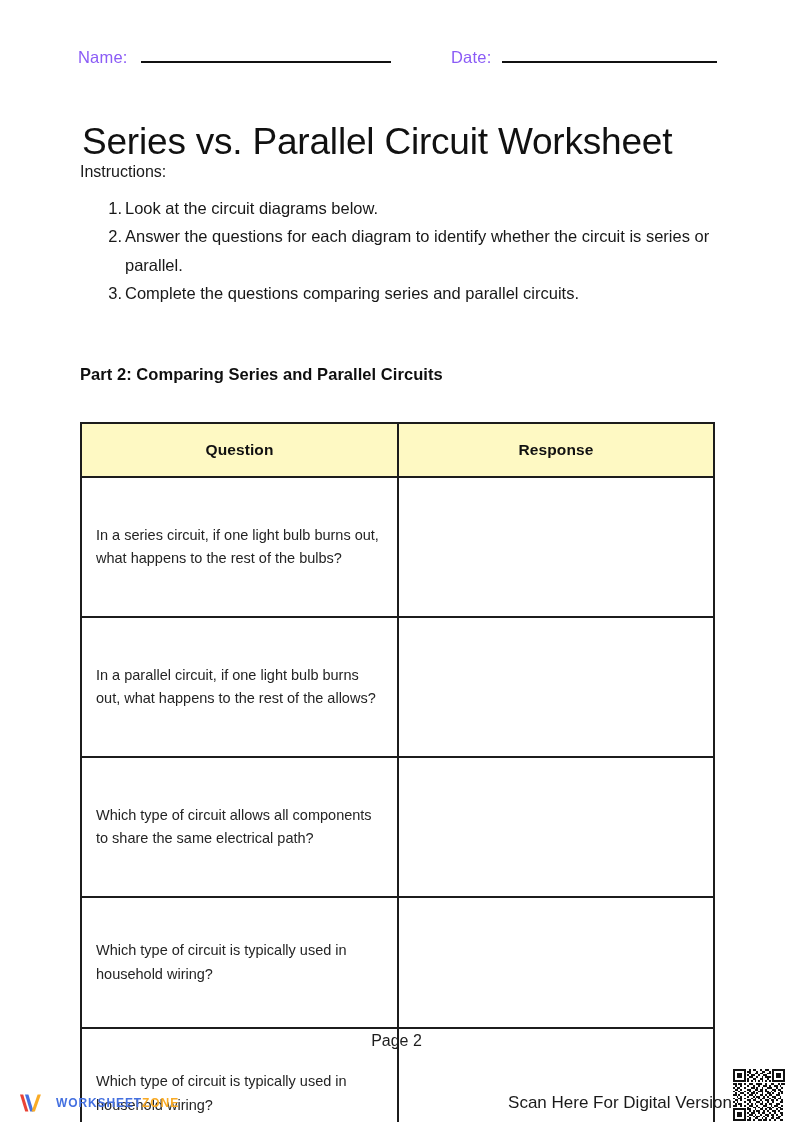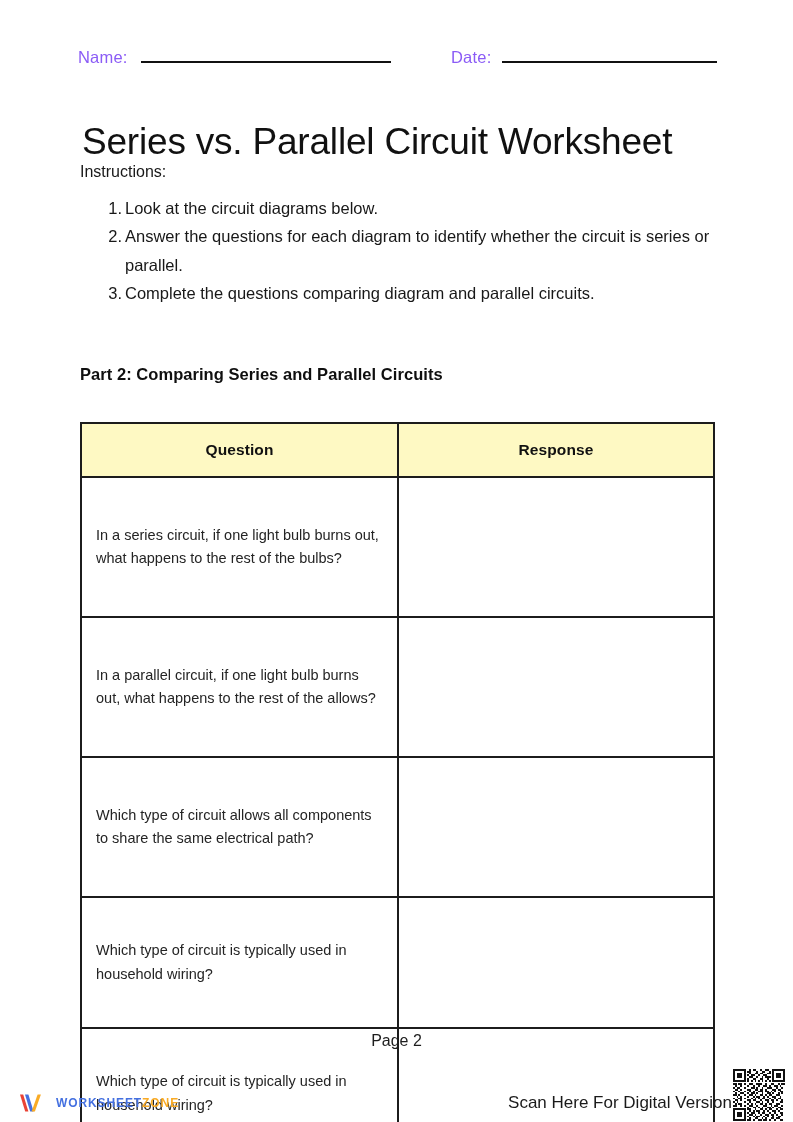--- a/index.html
+++ b/index.html
@@ -211,21 +211,21 @@
   </div>
 </div>
 
 <h1 class="worksheet-title">Series vs. Parallel Circuit Worksheet</h1>
 
 <div class="instructions-block">
   <div class="instructions-heading">Instructions:</div>
   <ol class="instructions-list">
     <li>Look at the circuit diagrams below.</li>
     <li>Answer the questions for each diagram to identify whether the circuit is series or parallel.</li>
-    <li>Complete the questions comparing diagram and parallel circuits.</li>
+    <li>Complete the questions comparing series and parallel circuits.</li>
   </ol>
 </div>
 
 <div class="part-heading">Part 2: Comparing Series and Parallel Circuits</div>
 
 <table class="qa-table">
   <colgroup>
     <col class="col-question">
     <col class="col-response">
   </colgroup>

